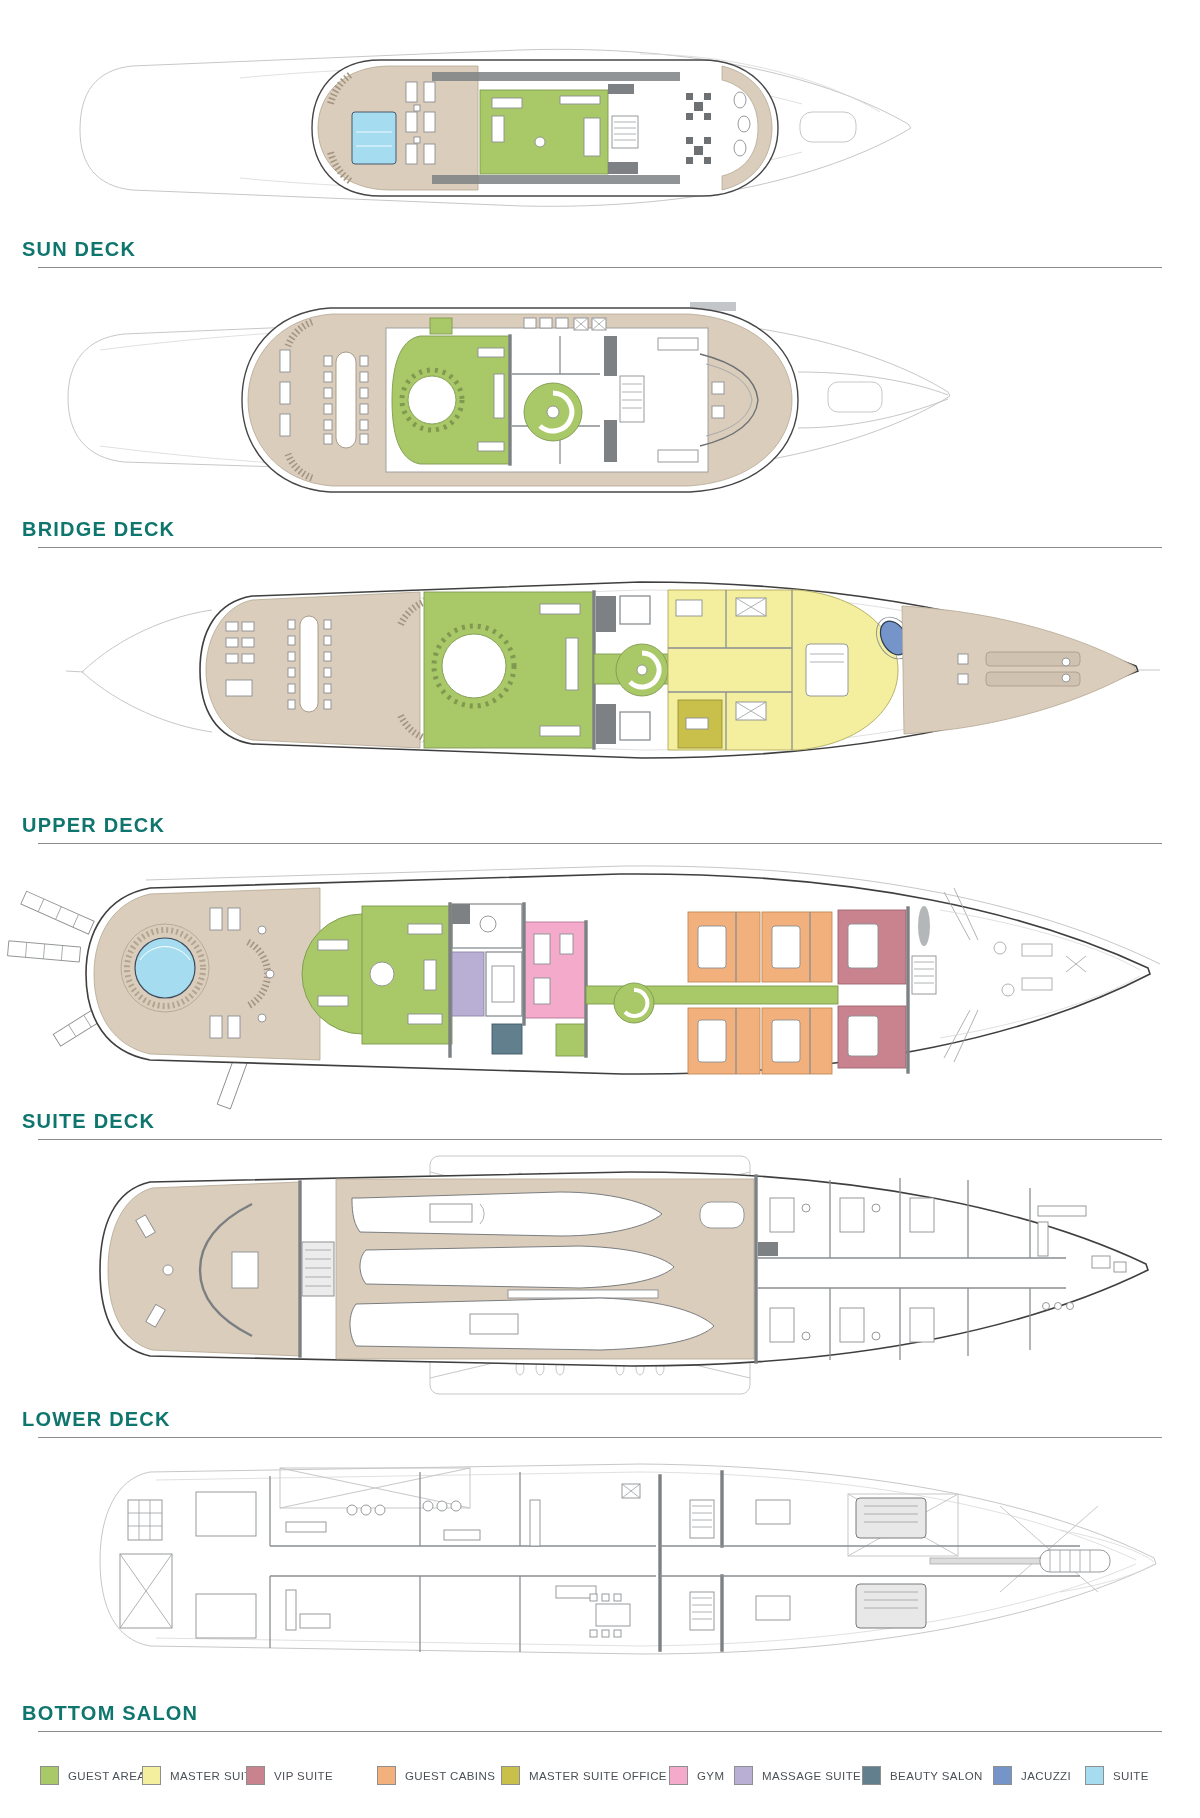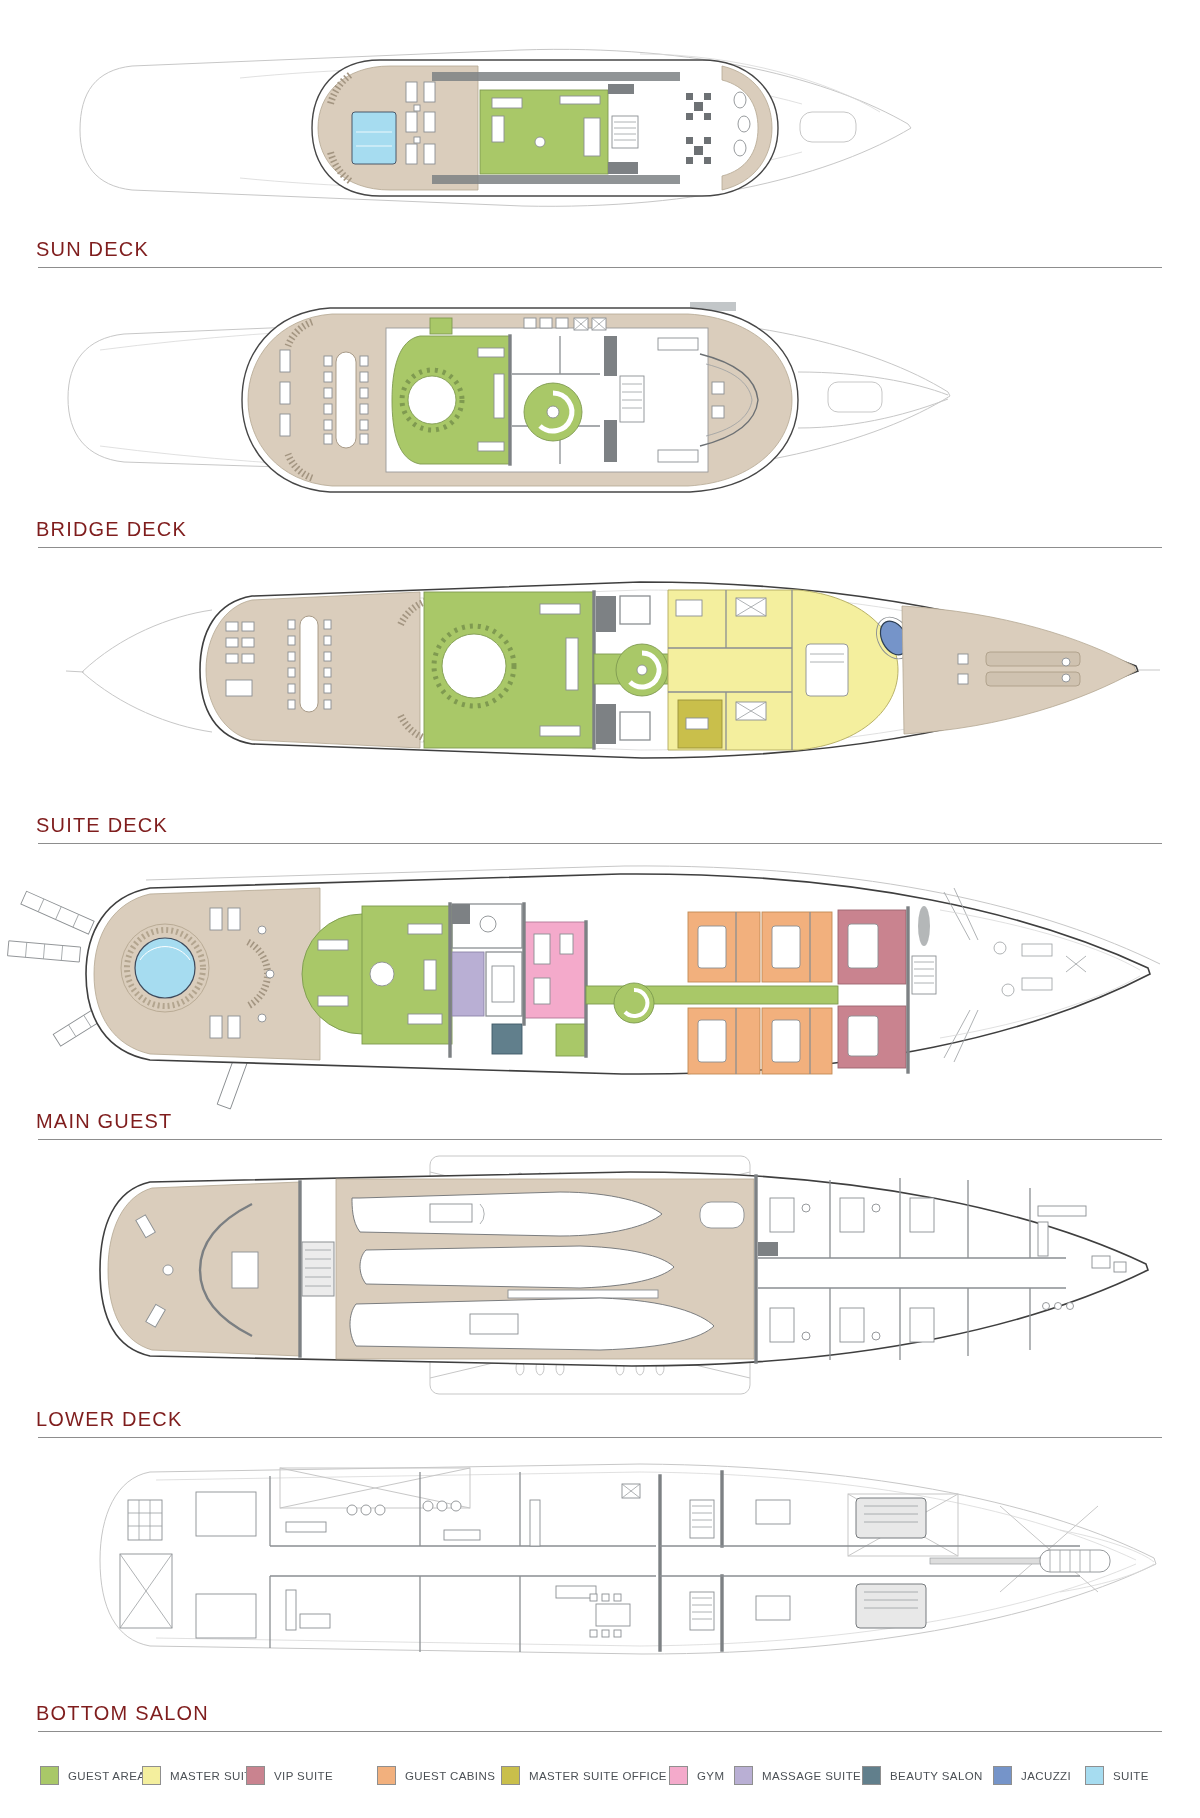--- a/index.html
+++ b/index.html
@@ -1,19 +1,19 @@
 <!DOCTYPE html>
 <html><head>
 <meta charset="utf-8">
 <style>
   html,body{margin:0;padding:0;background:#ffffff;}
   .page{position:relative;width:1200px;height:1818px;background:#fff;overflow:hidden;
         font-family:"Liberation Sans",sans-serif;}
   svg{position:absolute;left:0;overflow:visible;}
-  .deck-label{position:absolute;left:36px;font-size:20px;font-weight:normal;color:#7f1d1d;
+  .deck-label{position:absolute;left:22px;font-size:20px;font-weight:bold;color:#0f766e;
               letter-spacing:1.2px;line-height:22px;}
   .rule{position:absolute;left:38px;width:1124px;height:0;border-top:1.6px solid #8d8d8d;}
   .legend{position:absolute;top:1766px;left:0;width:1200px;height:30px;}
   .legend-item{position:absolute;top:0;display:flex;align-items:center;}
   .swatch{width:17px;height:17px;border:1px solid #8f8f8f;margin-right:9px;flex:0 0 auto;}
   .legend-item span{font-size:11.5px;color:#4b5055;letter-spacing:.4px;white-space:nowrap;}
   
   .hf{fill:none;stroke:#c7c7c7;stroke-width:1;}
   .hf2{fill:none;stroke:#d8d8d8;stroke-width:.8;}
   .hs{fill:#ffffff;stroke:#3f3f3f;stroke-width:1.6;}
@@ -210,21 +210,21 @@
     <ellipse cx="894" cy="86" rx="16" ry="22" transform="rotate(-28 894 86)" fill="none" stroke="#8b8f92" stroke-width=".9"></ellipse>
     <path class="tan" d="M 902 54 C 1004 60 1082 86 1134 114 L 1136 119 C 1084 148 1004 176 904 182 Z"></path>
     <rect class="tand" x="986" y="100" width="94" height="14" rx="4"></rect>
     <rect class="tand" x="986" y="120" width="94" height="14" rx="4"></rect>
     <rect class="fu" x="958" y="102" width="10" height="10"></rect>
     <rect class="fu" x="958" y="122" width="10" height="10"></rect>
     <circle class="fu" cx="1066" cy="110" r="4"></circle>
     <circle class="fu" cx="1066" cy="126" r="4"></circle>
     <path class="hf" d="M 1138 118 L 1160 118"></path>
   </svg>
-  <div class="deck-label" style="top:814px">SUITE DECK</div>
+  <div class="deck-label" style="top:814px">UPPER DECK</div>
   <div class="rule" style="top:843px"></div>
 
   <svg style="top:848px" width="1200" height="262" viewBox="0 0 1200 262">
     <g>
       <g transform="rotate(5 45 104)">
           <rect class="fu" x="8" y="96" width="72" height="15"></rect>
           <path class="thin" d="M 26 96 v 15 M 44 96 v 15 M 62 96 v 15"></path>
         </g>
       <g transform="rotate(24 58 66)">
           <rect class="fu" x="20" y="58" width="74" height="14"></rect>
@@ -302,21 +302,21 @@
       <circle cx="1000" cy="100" r="6" fill="none"></circle>
       <circle cx="1008" cy="142" r="6" fill="none"></circle>
       <rect x="1022" y="96" width="30" height="12" fill="none"></rect>
       <rect x="1022" y="130" width="30" height="12" fill="none"></rect>
       <path d="M 944 44 l 26 48 M 954 40 l 24 52 M 944 210 l 26 -48 M 954 214 l 24 -52"></path>
       <path d="M 1066 108 l 20 16 M 1086 108 l -20 16"></path>
     </g>
     <path class="hf2" d="M 940 62 C 1034 78 1102 100 1140 122"></path>
     <path class="hf2" d="M 940 190 C 1034 174 1102 150 1140 128"></path>
   </svg>
-  <div class="deck-label" style="top:1110px">MAIN GUEST</div>
+  <div class="deck-label" style="top:1110px">SUITE DECK</div>
   <div class="rule" style="top:1139px"></div>
 
   <svg style="top:1146px" width="1200" height="262" viewBox="0 0 1200 262">
     <g class="hf">
       <rect x="430" y="10" width="320" height="54" rx="9"></rect>
       <ellipse cx="520" cy="34" rx="4" ry="7"></ellipse>
         <ellipse cx="540" cy="34" rx="4" ry="7"></ellipse>
         <ellipse cx="560" cy="34" rx="4" ry="7"></ellipse>
       <ellipse cx="620" cy="34" rx="4" ry="7"></ellipse>
         <ellipse cx="640" cy="34" rx="4" ry="7"></ellipse>

